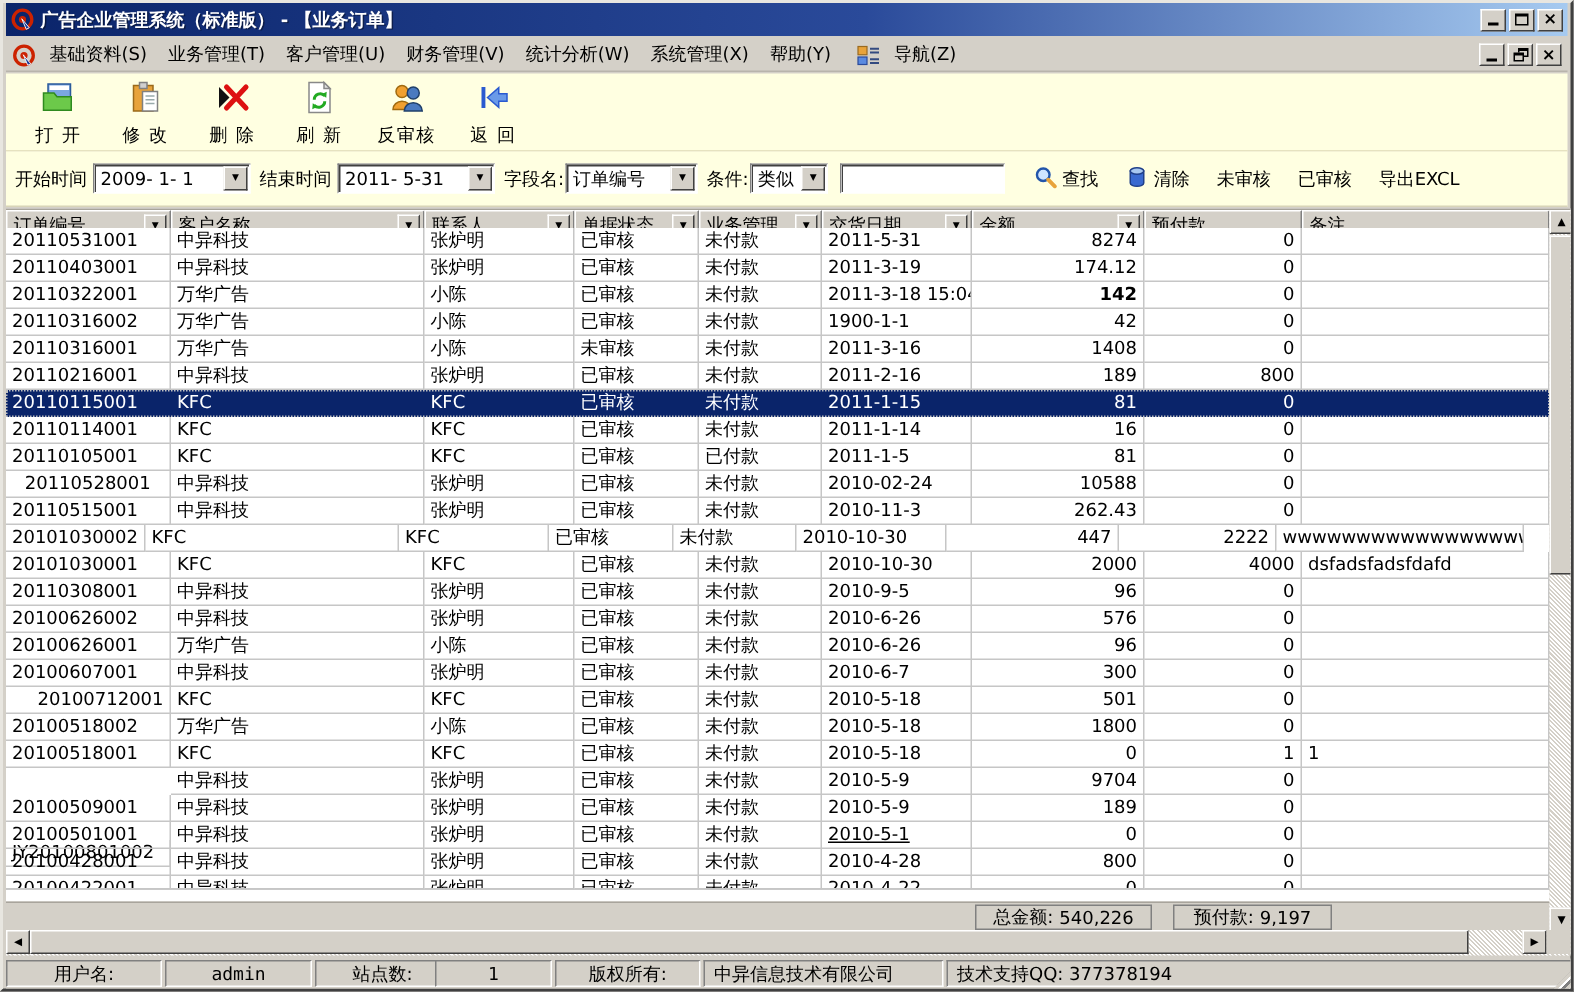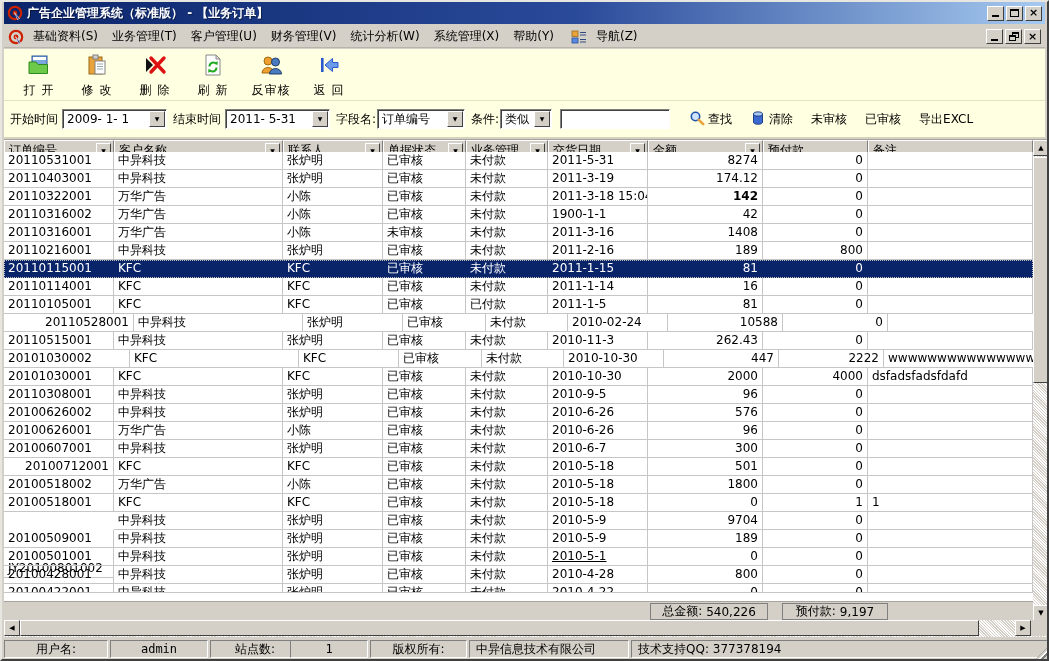--- a/index.html
+++ b/index.html
@@ -418,21 +418,21 @@
           <div class="gcell" style="width: 169px; text-align: left;">KFC</div>
           <div class="gcell" style="width: 100px; text-align: left;">KFC</div>
           <div class="gcell" style="width: 83px; text-align: left;">已审核</div>
           <div class="gcell" style="width: 82px; text-align: left;">已付款</div>
           <div class="gcell" style="width: 100px; text-align: left;">2011-1-5</div>
           <div class="gcell" style="width: 115px; text-align: right;">81</div>
           <div class="gcell" style="width: 105px; text-align: right;">0</div>
           <div class="gcell" style="width: 165px; text-align: left;"></div>
         </div>
         <div class="grow">
-          <div class="gcell" style="width: 130px; text-align: right;">20110528001</div>
+          <div class="gcell" style="width: 110px; text-align: center;">20110528001</div>
           <div class="gcell" style="width: 169px; text-align: left;">中异科技</div>
           <div class="gcell" style="width: 100px; text-align: left;">张炉明</div>
           <div class="gcell" style="width: 83px; text-align: left;">已审核</div>
           <div class="gcell" style="width: 82px; text-align: left;">未付款</div>
           <div class="gcell" style="width: 100px; text-align: left;">2010-02-24</div>
           <div class="gcell" style="width: 115px; text-align: right;">10588</div>
           <div class="gcell" style="width: 105px; text-align: right;">0</div>
           <div class="gcell" style="width: 165px; text-align: left;"></div>
         </div>
         <div class="grow">
@@ -440,21 +440,21 @@
           <div class="gcell" style="width: 169px; text-align: left;">中异科技</div>
           <div class="gcell" style="width: 100px; text-align: left;">张炉明</div>
           <div class="gcell" style="width: 83px; text-align: left;">已审核</div>
           <div class="gcell" style="width: 82px; text-align: left;">未付款</div>
           <div class="gcell" style="width: 100px; text-align: left;">2010-11-3</div>
           <div class="gcell" style="width: 115px; text-align: right;">262.43</div>
           <div class="gcell" style="width: 105px; text-align: right;">0</div>
           <div class="gcell" style="width: 165px; text-align: left;"></div>
         </div>
         <div class="grow">
-          <div class="gcell" style="width: 126px; text-align: left;">20101030002</div>
+          <div class="gcell" style="width: 93px; text-align: left;">20101030002</div>
           <div class="gcell" style="width: 169px; text-align: left;">KFC</div>
           <div class="gcell" style="width: 100px; text-align: left;">KFC</div>
           <div class="gcell" style="width: 83px; text-align: left;">已审核</div>
           <div class="gcell" style="width: 82px; text-align: left;">未付款</div>
           <div class="gcell" style="width: 100px; text-align: left;">2010-10-30</div>
           <div class="gcell" style="width: 115px; text-align: right;">447</div>
           <div class="gcell" style="width: 105px; text-align: right;">2222</div>
           <div class="gcell" style="width: 165px; text-align: left;">wwwwwwwwwwwwwwwwwwwwwwwwwwwwwwww</div>
         </div>
         <div class="grow">

